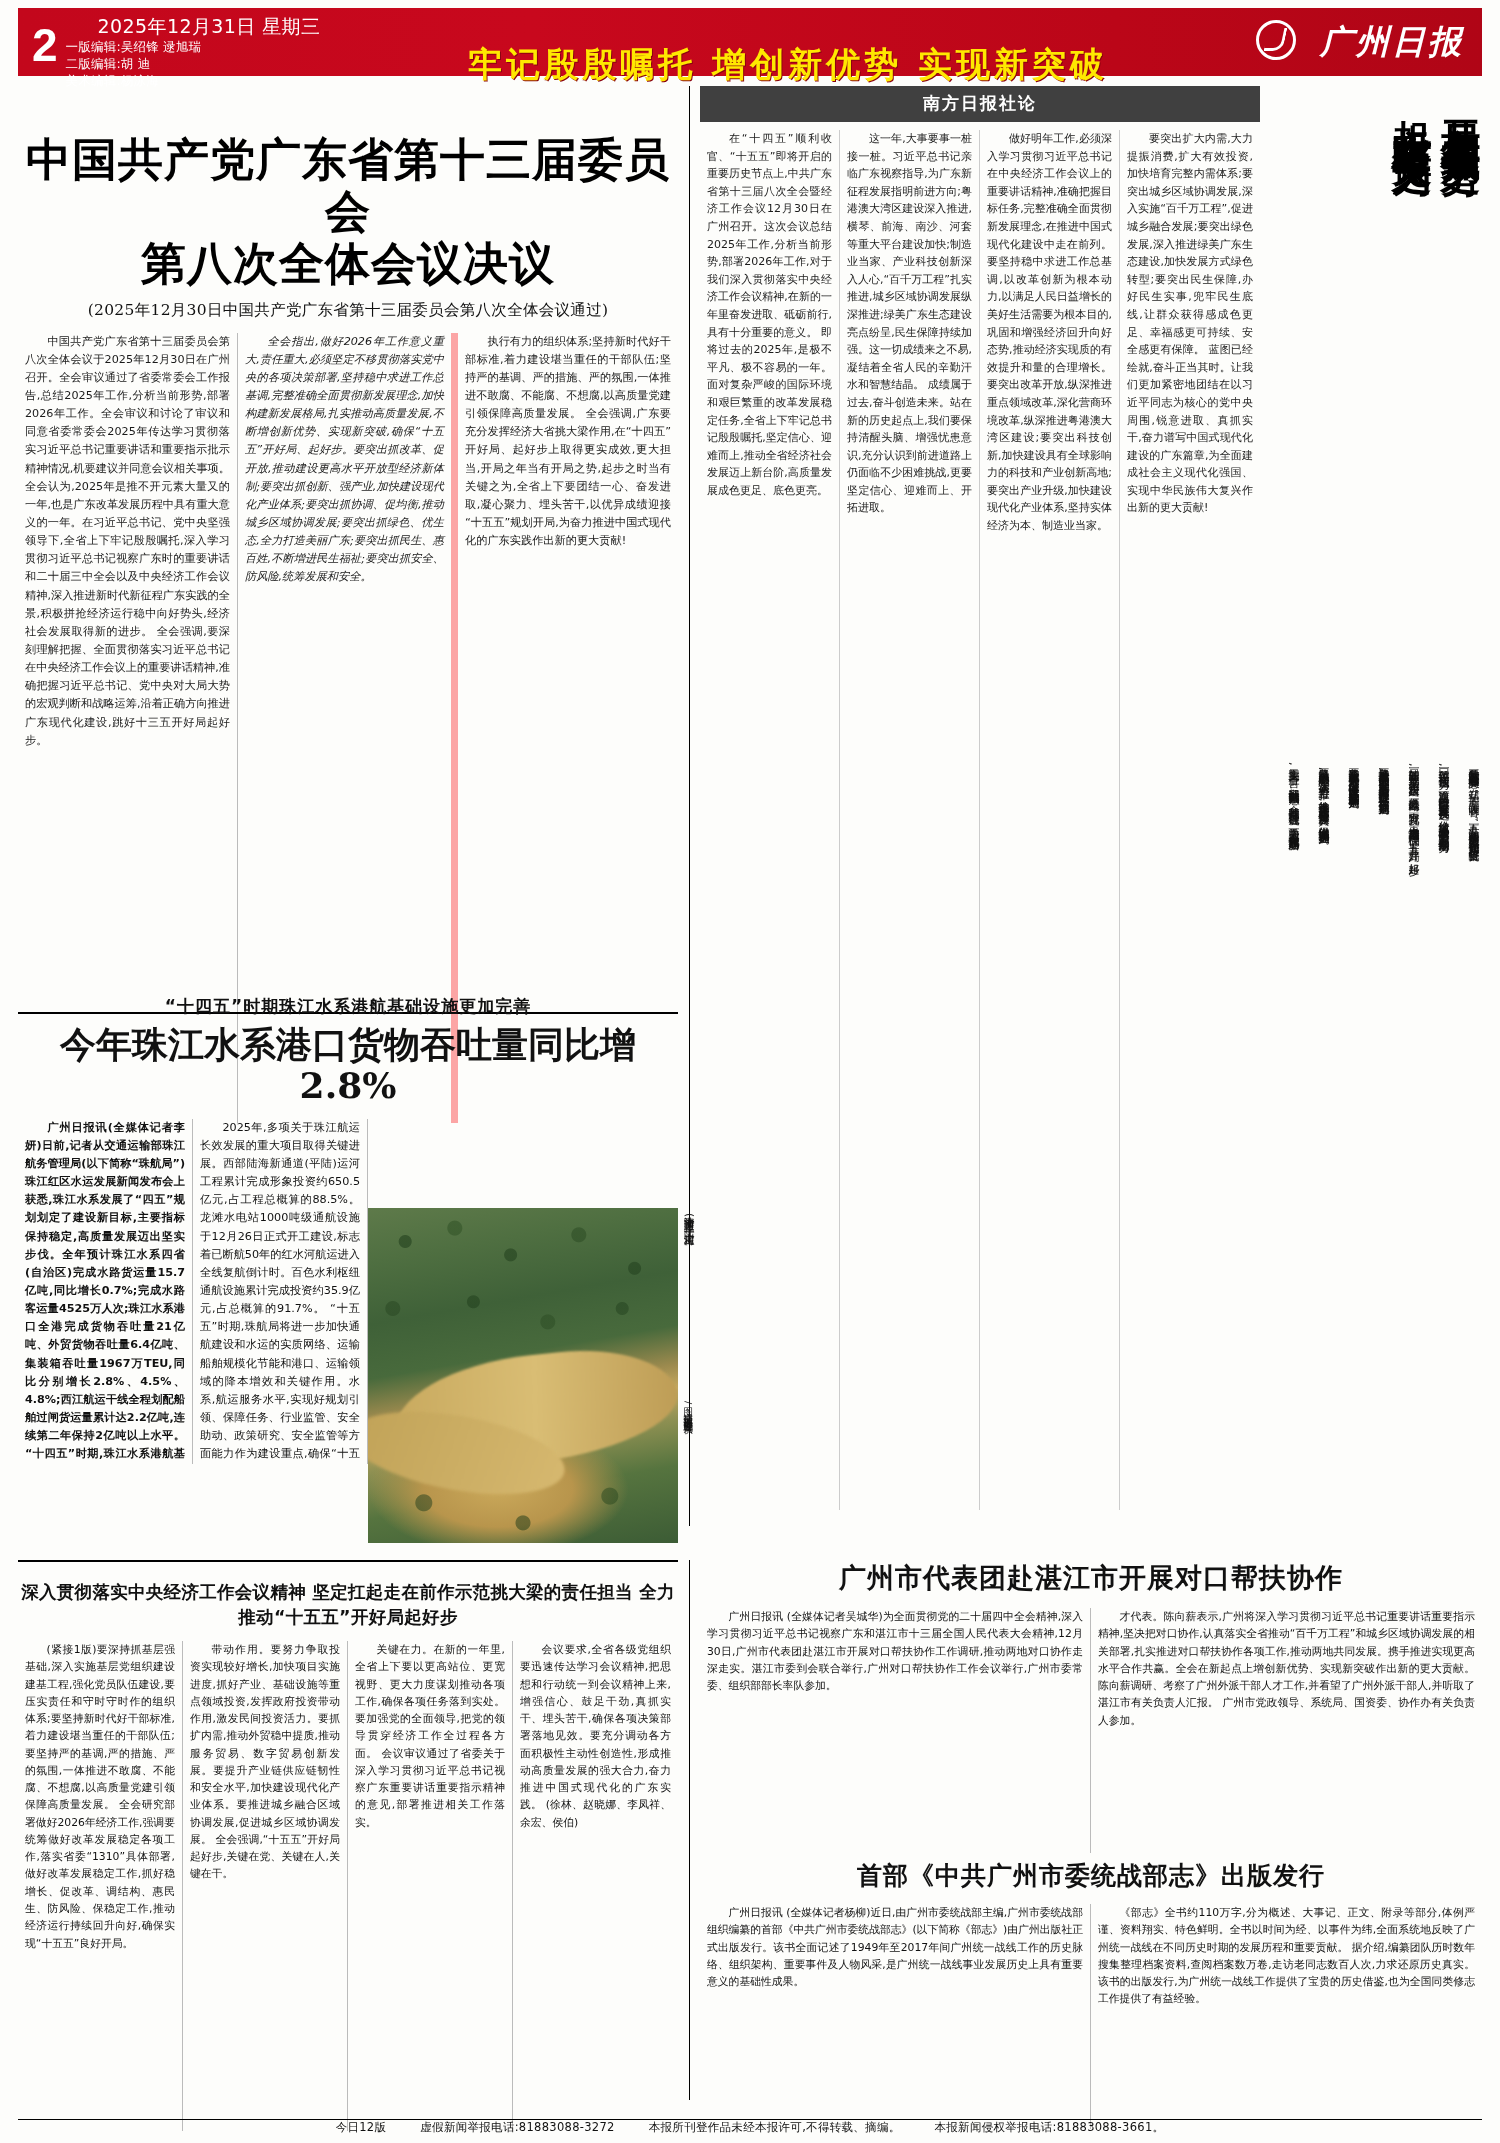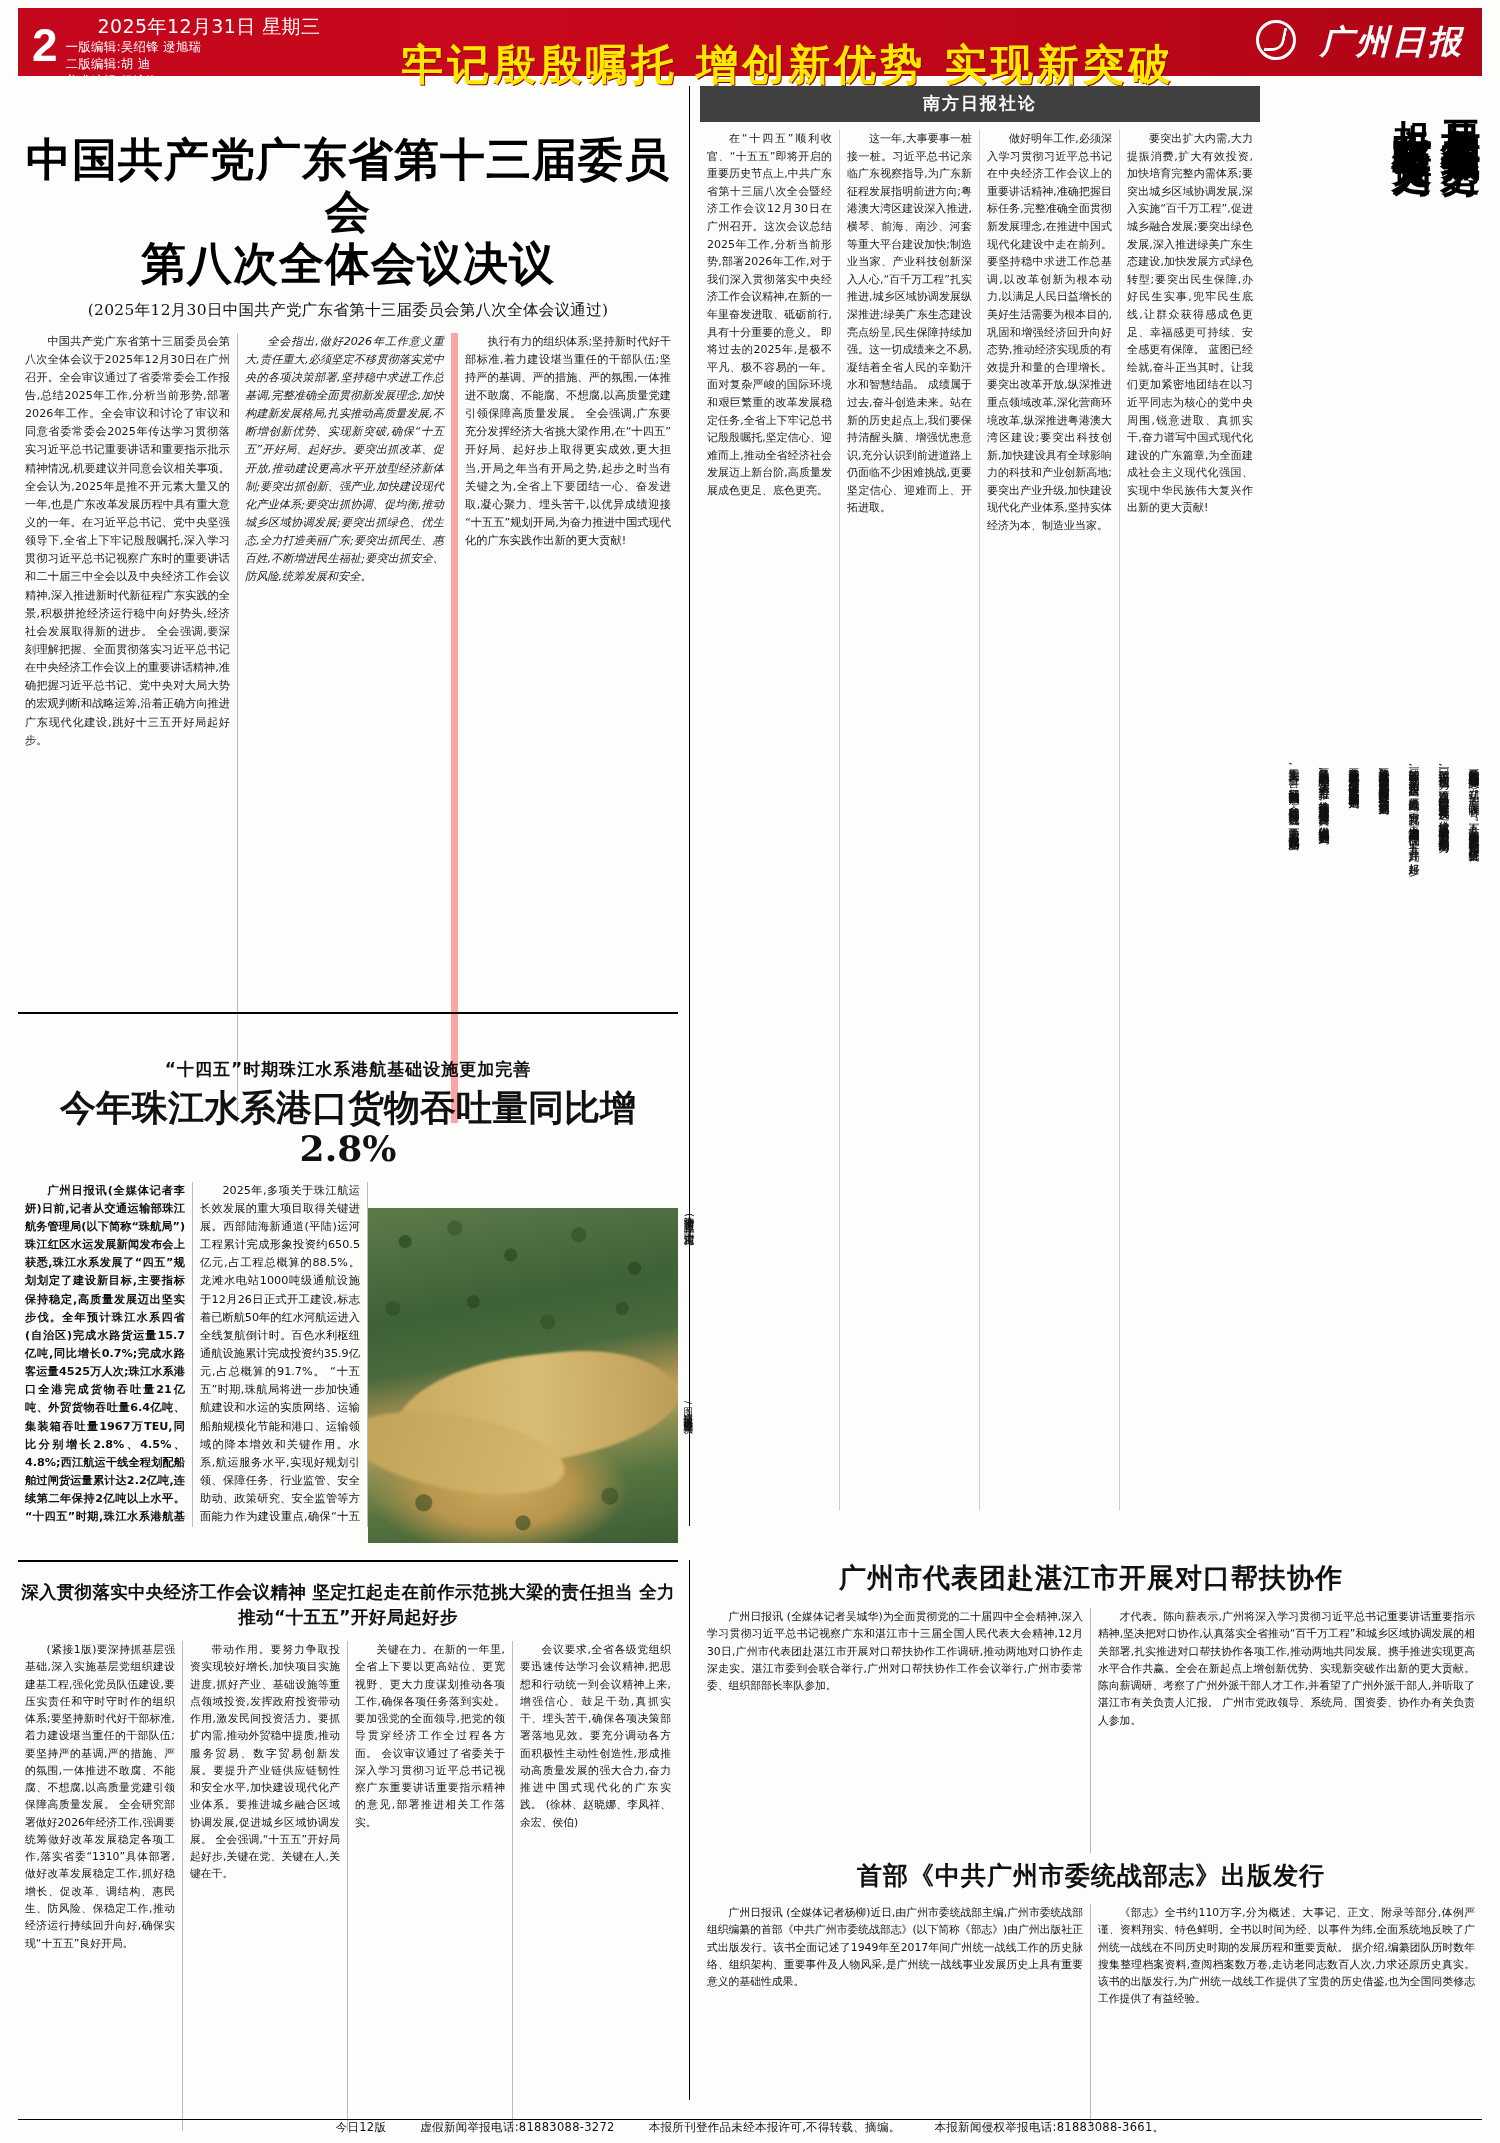--- a/index.html
+++ b/index.html
@@ -23,21 +23,21 @@
   .pagenum{
     color:#fff;font-size:46px;font-weight:bold;line-height:1;
     font-family:"Liberation Sans",sans-serif;
     padding-top:14px;padding-right:10px;letter-spacing:-2px;
   }
   .mh-lines{padding-top:6px;}
   .mh-lines div{color:#fff;font-size:12.5px;line-height:1.33;white-space:nowrap;letter-spacing:.2px;}
   .mh-lines div:first-child{font-size:19px;font-weight:normal;letter-spacing:.4px;margin-left:32px;}
   .mh-center{
     flex:1;text-align:center;color:#ffe800;
-    font-size:42px;font-weight:bold;letter-spacing:4px;
+    font-size:34px;font-weight:bold;letter-spacing:4px;
     font-family:"DejaVu Sans",sans-serif;
     text-shadow:1px 1px 0 #8a0310;
     margin-top:46px;
   }
   .mh-right{
     padding-right:18px;display:flex;align-items:flex-start;gap:24px;
   }
   .logo-mark{
     width:34px;height:34px;border:3px solid #fff;border-radius:50%;
     position:relative;flex:none;
@@ -113,21 +113,21 @@
   
   .vert-body{
     position:absolute;left:1270px;top:760px;width:212px;height:760px;
   }
   .vert-body .vb-col{
     writing-mode:vertical-rl;font-size:11px;line-height:1.7;
     letter-spacing:.5px;height:100%;text-align:justify;
   }
 
   
-  .pr-zone{position:absolute;left:18px;top:1058px;width:660px;}
+  .pr-zone{position:absolute;left:18px;top:995px;width:660px;}
   .pr-kicker{
     text-align:center;font-size:17px;font-weight:bold;letter-spacing:1px;
     font-family:"DejaVu Sans",sans-serif;margin-bottom:6px;
   }
   .pr-head{
     text-align:center;font-size:36px;font-weight:bold;letter-spacing:0px;
     font-family:"DejaVu Serif","Liberation Serif",serif;line-height:1.15;
   }
   .pr-body{display:flex;margin-top:12px;}
   .pr-col{

